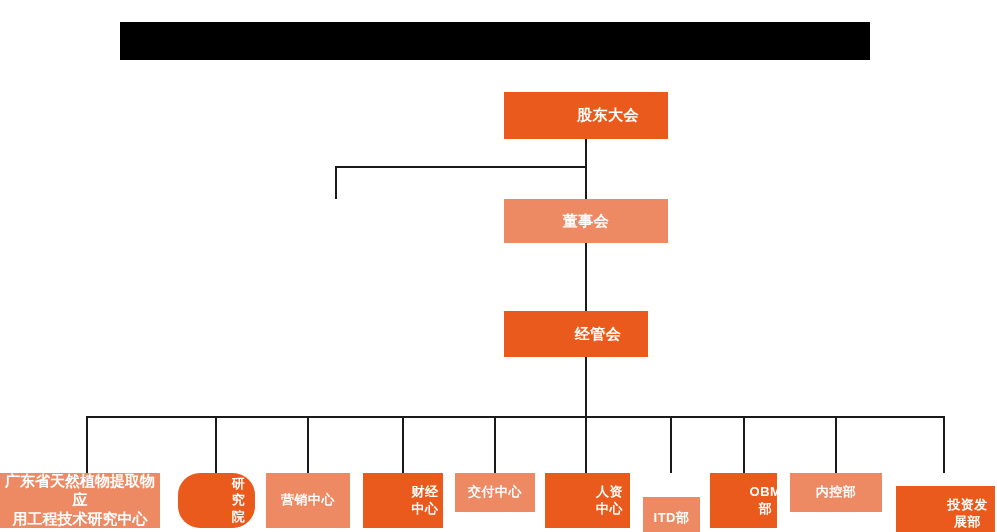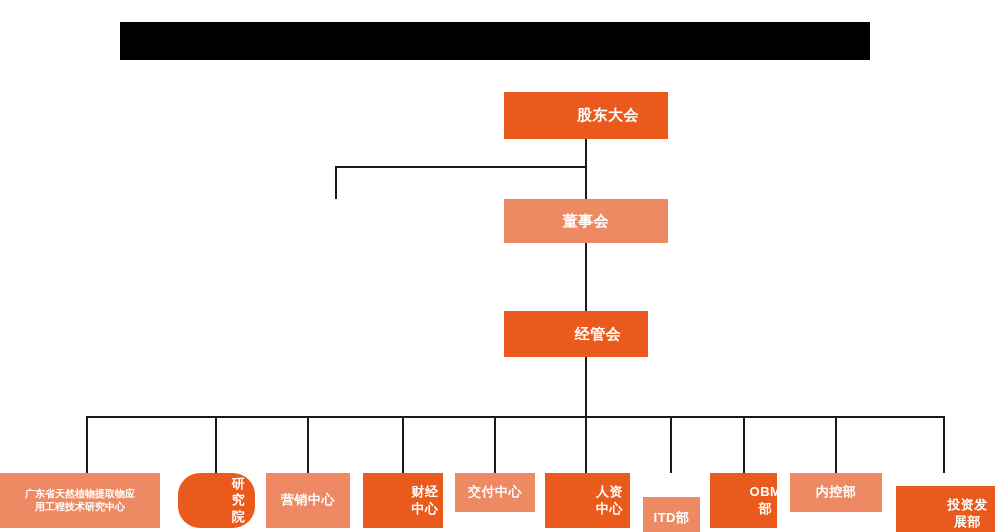--- a/index.html
+++ b/index.html
@@ -49,21 +49,21 @@
   .node.secondary { background: #ED8A63; justify-content: center; }
 
   .node .node-label {
     display: block;
     padding: 0 4px;
     white-space: pre-line;
   }
 
   .size-lg { font-size: 15px; }
   .size-sm { font-size: 13px; }
-  .size-xs { font-size: 10px; font-weight: bold; letter-spacing: 0; }
+  .size-xs { font-size: 15px; font-weight: bold; letter-spacing: 0; }
 
   
   .line {
     position: absolute;
     background: #1a1a1a;
   }
   .line.v { width: 2px; }
   .line.h { height: 2px; }
 </style>
 </head>

